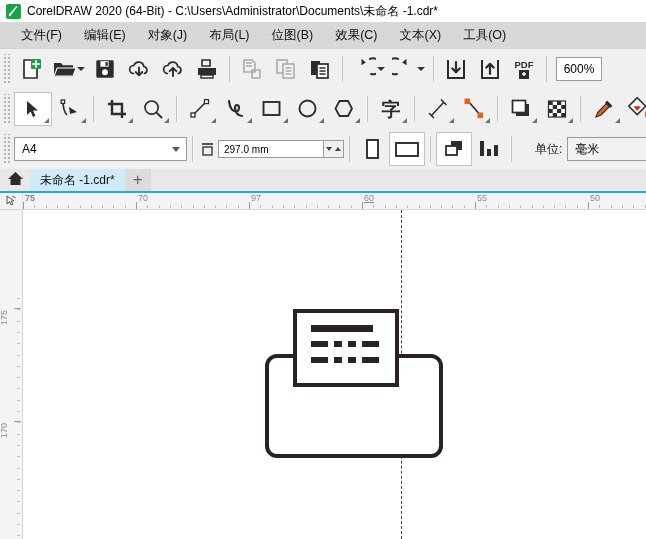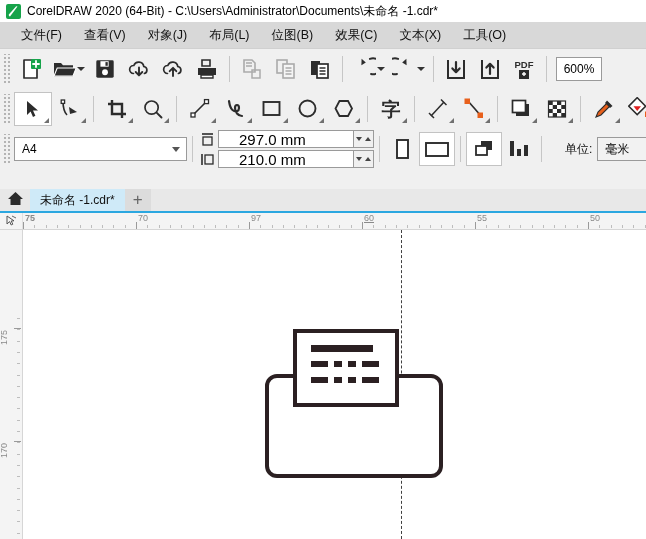--- a/index.html
+++ b/index.html
@@ -44,29 +44,29 @@
   
   .combo{height:22px;background:#fff;border:1px solid #9a9a9a;display:flex;align-items:center;
     padding-left:7px;font-size:12px;color:#000;position:relative;flex:0 0 auto;}
   .combo .dd{position:absolute;right:6px;top:50%;margin-top:-2px;width:0;height:0;
     border-left:4px solid transparent;border-right:4px solid transparent;border-top:5px solid #555;}
   .pagesize{width:164px;}
   .dim-stack{display:flex;flex-direction:column;gap:2px;margin-left:2px;flex:0 0 auto;}
   .dim-row{display:flex;align-items:center;}
   .dim-ico{width:15px;height:15px;margin-right:3px;flex:0 0 auto;}
   .dim-field{width:94px;height:16px;background:#fff;border:1px solid #9a9a9a;display:flex;align-items:center;
-    padding:0 20px;font-size:15px;color:#000;position:relative;}
+    padding:0 5px;font-size:10px;color:#000;position:relative;}
   .spin{width:19px;height:16px;border:1px solid #9a9a9a;border-left:none;display:flex;align-items:center;justify-content:space-around;background:#f0f0f0;}
   .spin .d{width:0;height:0;border-left:3px solid transparent;border-right:3px solid transparent;border-top:4px solid #444;}
   .spin .u{width:0;height:0;border-left:3px solid transparent;border-right:3px solid transparent;border-bottom:4px solid #444;}
   .unit-label{font-size:12px;color:#111;margin:0 5px 0 18px;white-space:nowrap;}
   .unitcombo{width:110px;background:#f2f2f2;border:1px solid #9a9a9a;}
 
   
-  .tabbar{height:22px;background:#e8e8e8;display:flex;align-items:stretch;flex:0 0 auto;border-bottom:2px solid #2ba7e0;margin-top:20px;}
+  .tabbar{height:22px;background:#e8e8e8;display:flex;align-items:stretch;flex:0 0 auto;border-bottom:2px solid #2ba7e0;}
   .home-tab{width:30px;display:flex;align-items:center;justify-content:center;background:#e8e8e8;cursor:default;}
   .doc-tab{display:flex;align-items:center;padding:0 10px;background:#cfeaf8;color:#111;font-size:12px;white-space:nowrap;cursor:default;}
   .new-tab{width:26px;display:flex;align-items:center;justify-content:center;background:#dcdcdc;color:#666;font-size:17px;cursor:default;}
   .tab-fill{flex:1 1 auto;background:#e8e8e8;}
 
   
   .workspace{flex:1 1 auto;position:relative;display:flex;flex-direction:column;min-height:0;background:#ffffff;}
   .hruler{height:16px;background:#f4f4f4;position:relative;flex:0 0 auto;border-bottom:1px solid #d6d6d6;display:flex;}
   .corner{width:22px;height:16px;background:#f4f4f4;display:flex;align-items:center;justify-content:center;flex:0 0 auto;border-right:1px solid #e0e0e0;}
   .hrul-strip{position:relative;flex:1 1 auto;overflow:hidden;}
@@ -96,21 +96,21 @@
       <svg width="15" height="15" viewBox="0 0 15 15">
         <rect x="0" y="0" width="15" height="15" rx="2" fill="#16a34a"></rect>
         <path d="M11.5 2.6 L4.0 12.4 C3.0 12.0 2.6 11.2 2.8 10.4 L10.2 2.2 Z" fill="#ffffff"></path>
       </svg>
     </span>
     <span class="title-text">CorelDRAW 2020 (64-Bit) - C:\Users\Administrator\Documents\未命名 -1.cdr*</span>
   </div>
 
   <div class="menubar">
     <div class="menu-item">文件(F)</div>
-    <div class="menu-item">查看(V)</div>
+    <div class="menu-item">编辑(E)</div>
     <div class="menu-item">对象(J)</div>
     <div class="menu-item">布局(L)</div>
     <div class="menu-item">位图(B)</div>
     <div class="menu-item">效果(C)</div>
     <div class="menu-item">文本(X)</div>
     <div class="menu-item">工具(O)</div>
   </div>
 
   <div class="toolbar">
     <div class="grip"></div>
@@ -402,33 +402,20 @@
 
     <div class="dim-stack">
       <div class="dim-row">
         <span class="dim-ico">
           <svg width="15" height="15" viewBox="0 0 15 15">
             <path d="M2 2 h11" stroke="#2c2c2c" stroke-width="1.6"></path>
             <rect x="3" y="5" width="9" height="8" fill="none" stroke="#2c2c2c" stroke-width="1.3"></rect>
           </svg>
         </span>
         <div class="dim-field">297.0 mm</div>
-        <div class="spin">
-          <span class="d"></span>
-          <span class="u"></span>
-        </div>
-      </div>
-      <div class="dim-row">
-        <span class="dim-ico">
-          <svg width="15" height="15" viewBox="0 0 15 15">
-            <path d="M2 2 v11" stroke="#2c2c2c" stroke-width="1.6"></path>
-            <rect x="5" y="3" width="8" height="9" fill="none" stroke="#2c2c2c" stroke-width="1.3"></rect>
-          </svg>
-        </span>
-        <div class="dim-field">210.0 mm</div>
         <div class="spin">
           <span class="d"></span>
           <span class="u"></span>
         </div>
       </div>
     </div>
 
     <div class="sep"></div>
 
     <div class="tb-btn">

